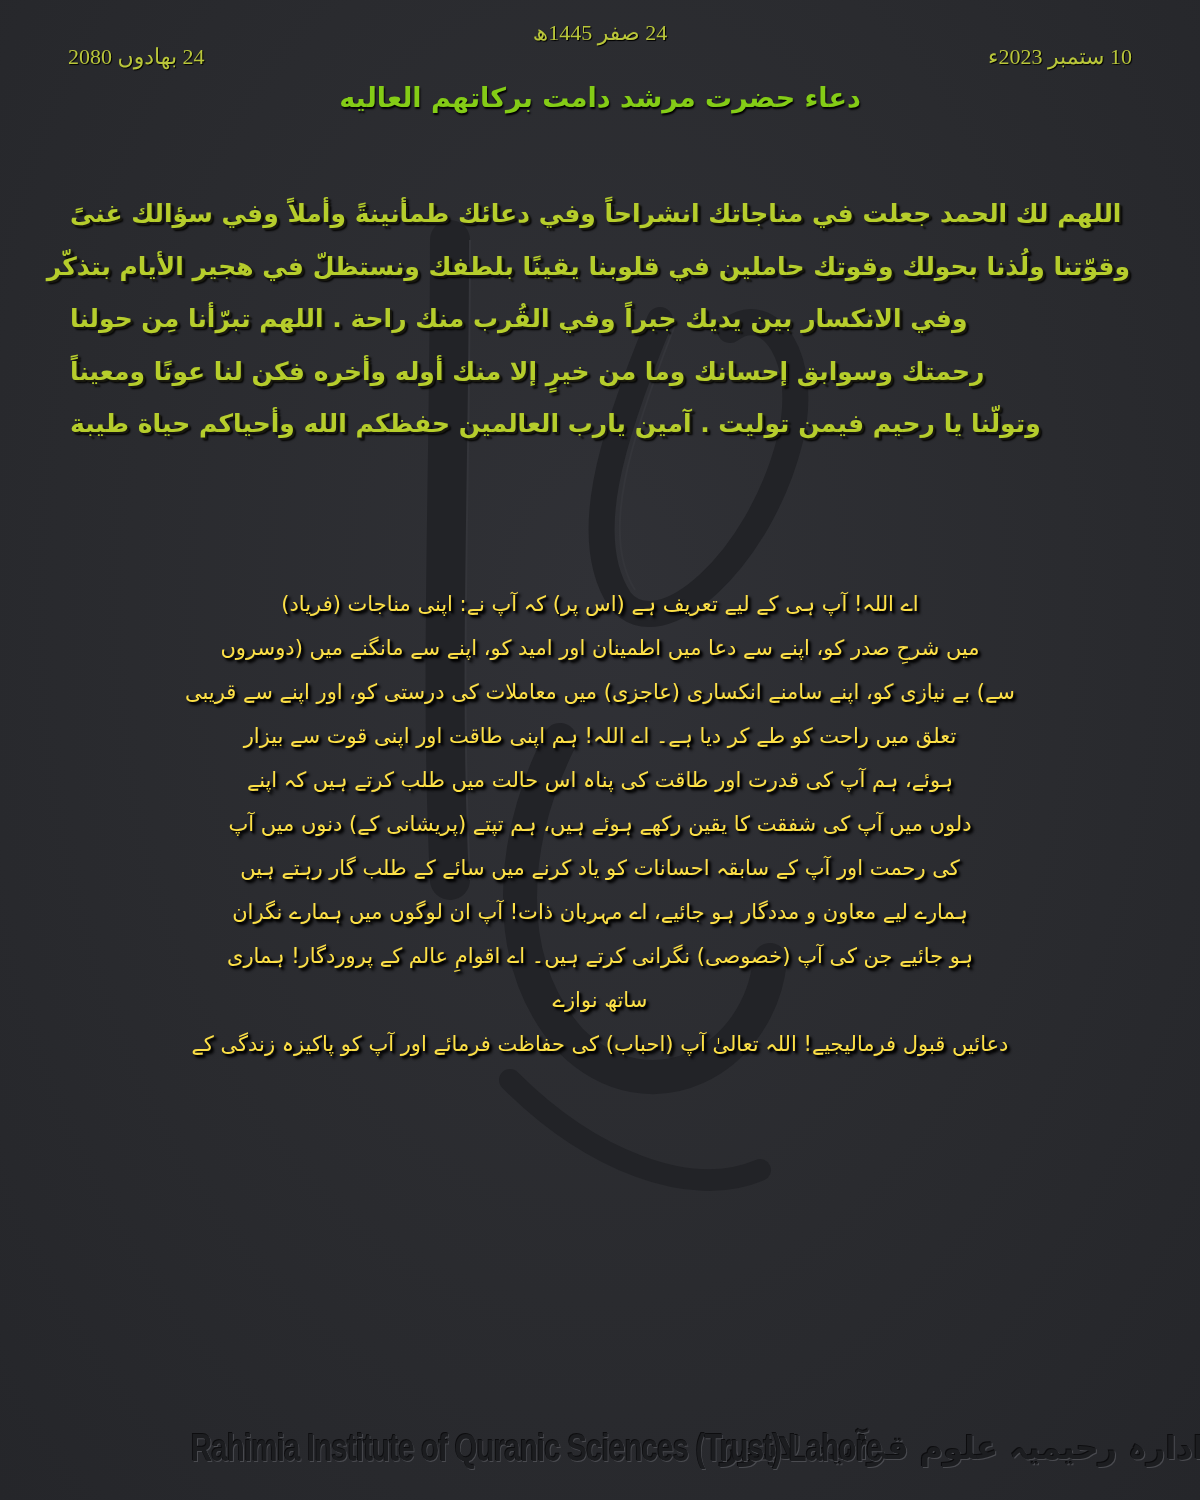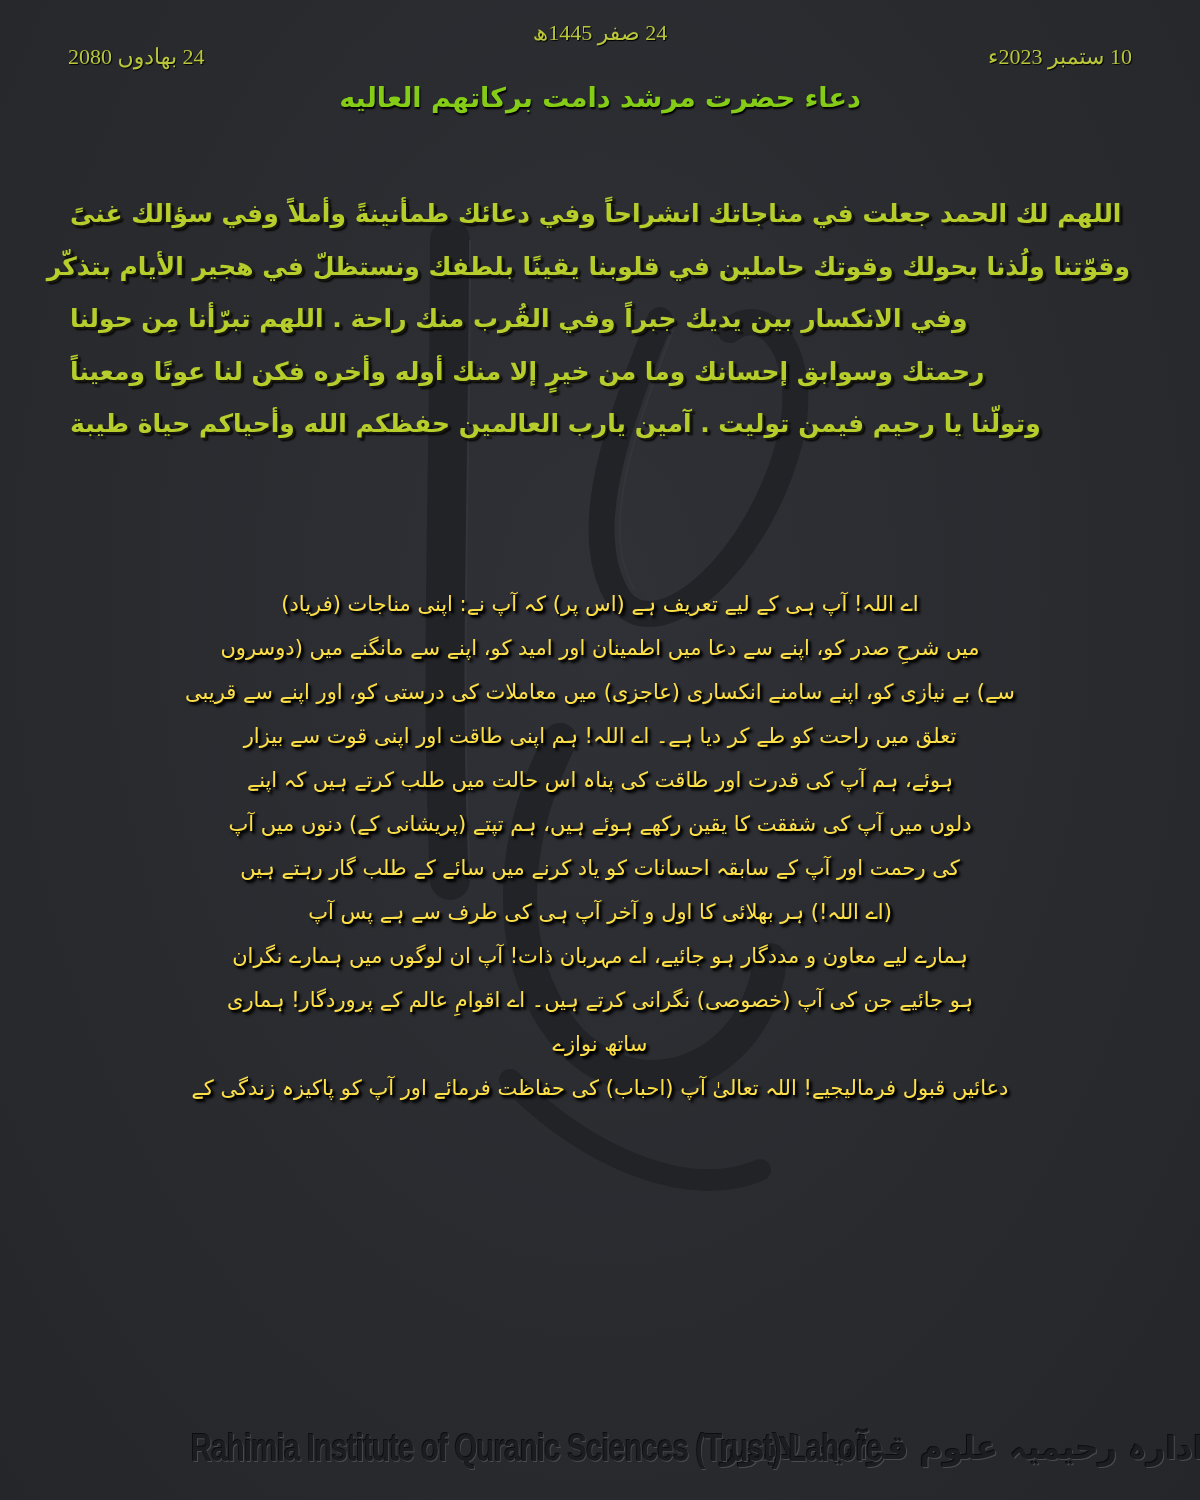--- a/index.html
+++ b/index.html
@@ -146,21 +146,20 @@
 </div>
 
 <div class="urdu-block">
   <span class="urdu-line">اے اللہ! آپ ہی کے لیے تعریف ہے (اس پر) کہ آپ نے: اپنی مناجات (فریاد)</span>
   <span class="urdu-line">میں شرحِ صدر کو، اپنے سے دعا میں اطمینان اور امید کو، اپنے سے مانگنے میں (دوسروں</span>
   <span class="urdu-line">سے) بے نیازی کو، اپنے سامنے انکساری (عاجزی) میں معاملات کی درستی کو، اور اپنے سے قریبی</span>
   <span class="urdu-line">تعلق میں راحت کو طے کر دیا ہے۔ اے اللہ! ہم اپنی طاقت اور اپنی قوت سے بیزار</span>
   <span class="urdu-line">ہوئے، ہم آپ کی قدرت اور طاقت کی پناہ اس حالت میں طلب کرتے ہیں کہ اپنے</span>
   <span class="urdu-line">دلوں میں آپ کی شفقت کا یقین رکھے ہوئے ہیں، ہم تپتے (پریشانی کے) دنوں میں آپ</span>
   <span class="urdu-line">کی رحمت اور آپ کے سابقہ احسانات کو یاد کرنے میں سائے کے طلب گار رہتے ہیں</span>
-  <span class="urdu-line">(اے اللہ!) ہر بھلائی کا اول و آخر آپ ہی کی طرف سے ہے پس آپ</span>
   <span class="urdu-line">ہمارے لیے معاون و مددگار ہو جائیے، اے مہربان ذات! آپ ان لوگوں میں ہمارے نگران</span>
   <span class="urdu-line">ہو جائیے جن کی آپ (خصوصی) نگرانی کرتے ہیں۔ اے اقوامِ عالم کے پروردگار! ہماری</span>
   <span class="urdu-line">ساتھ نوازے</span>
   <span class="urdu-line">دعائیں قبول فرمالیجیے! اللہ تعالیٰ آپ (احباب) کی حفاظت فرمائے اور آپ کو پاکیزہ زندگی کے</span>
 </div>
 
 <div class="footer">
   <span class="footer-en">Rahimia Institute of Quranic Sciences (Trust) Lahore</span>
   <span class="footer-ur">ادارہ رحیمیہ علوم قرآنیہ لاہور</span>
 </div>

